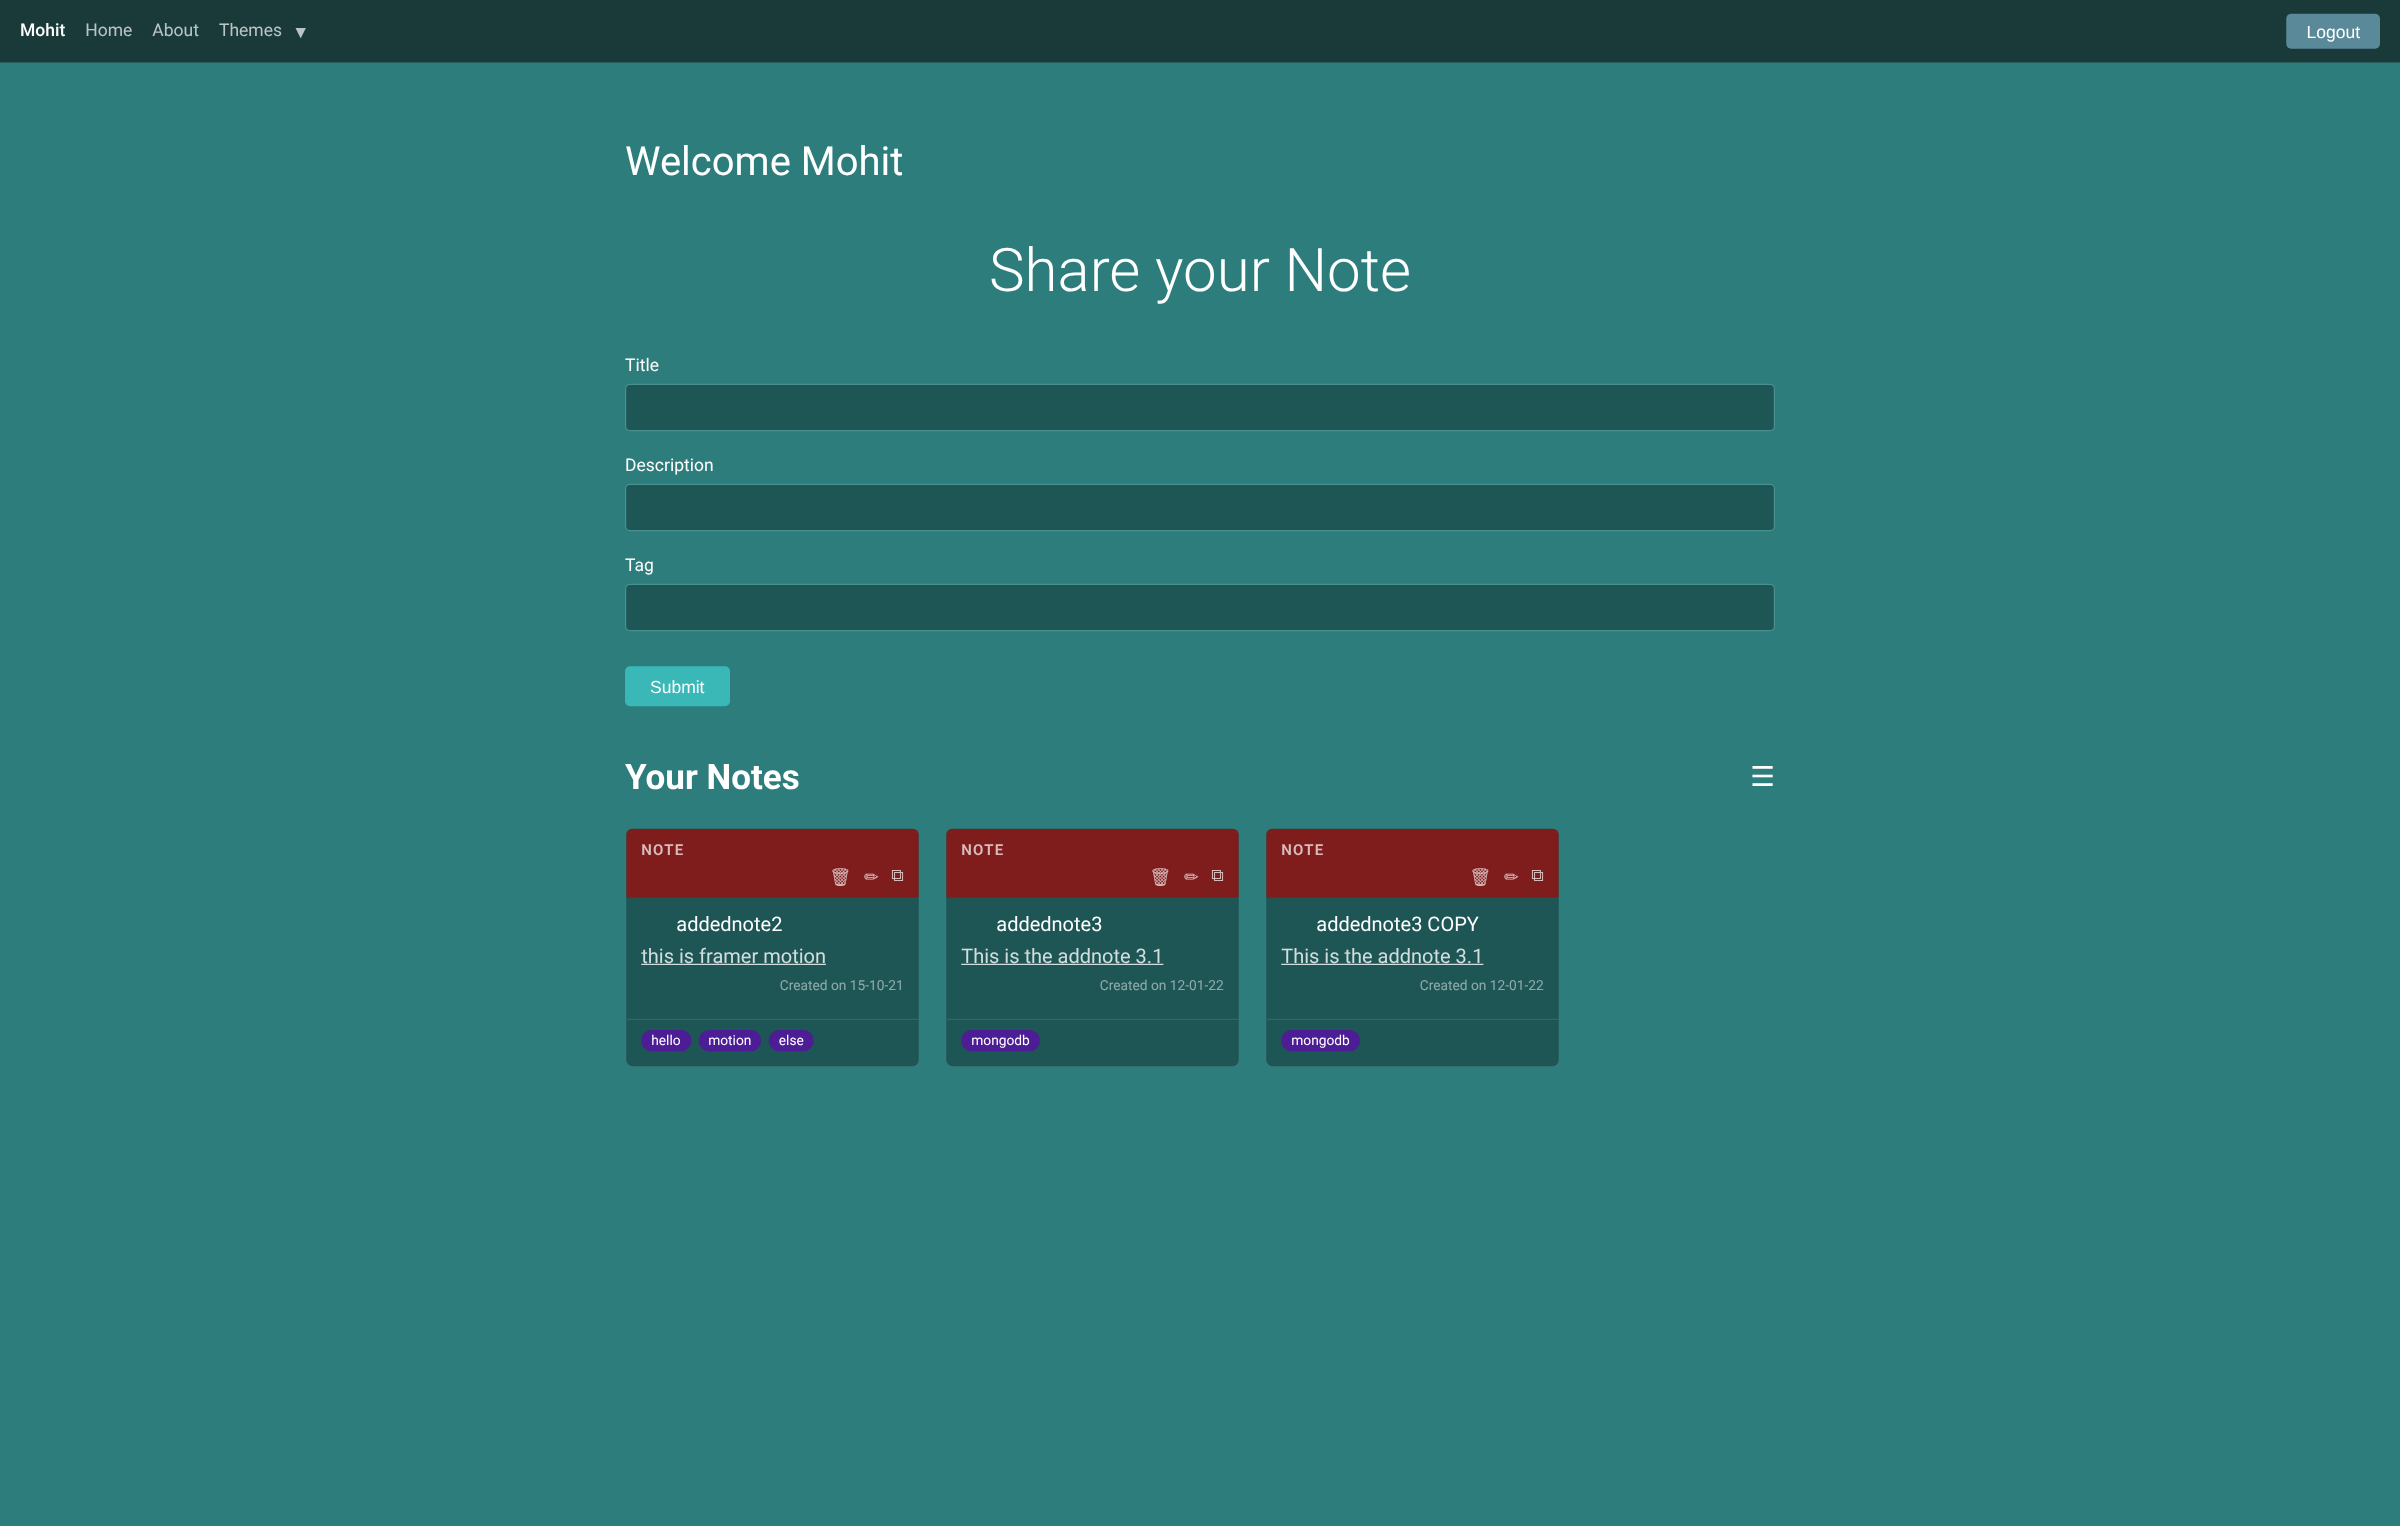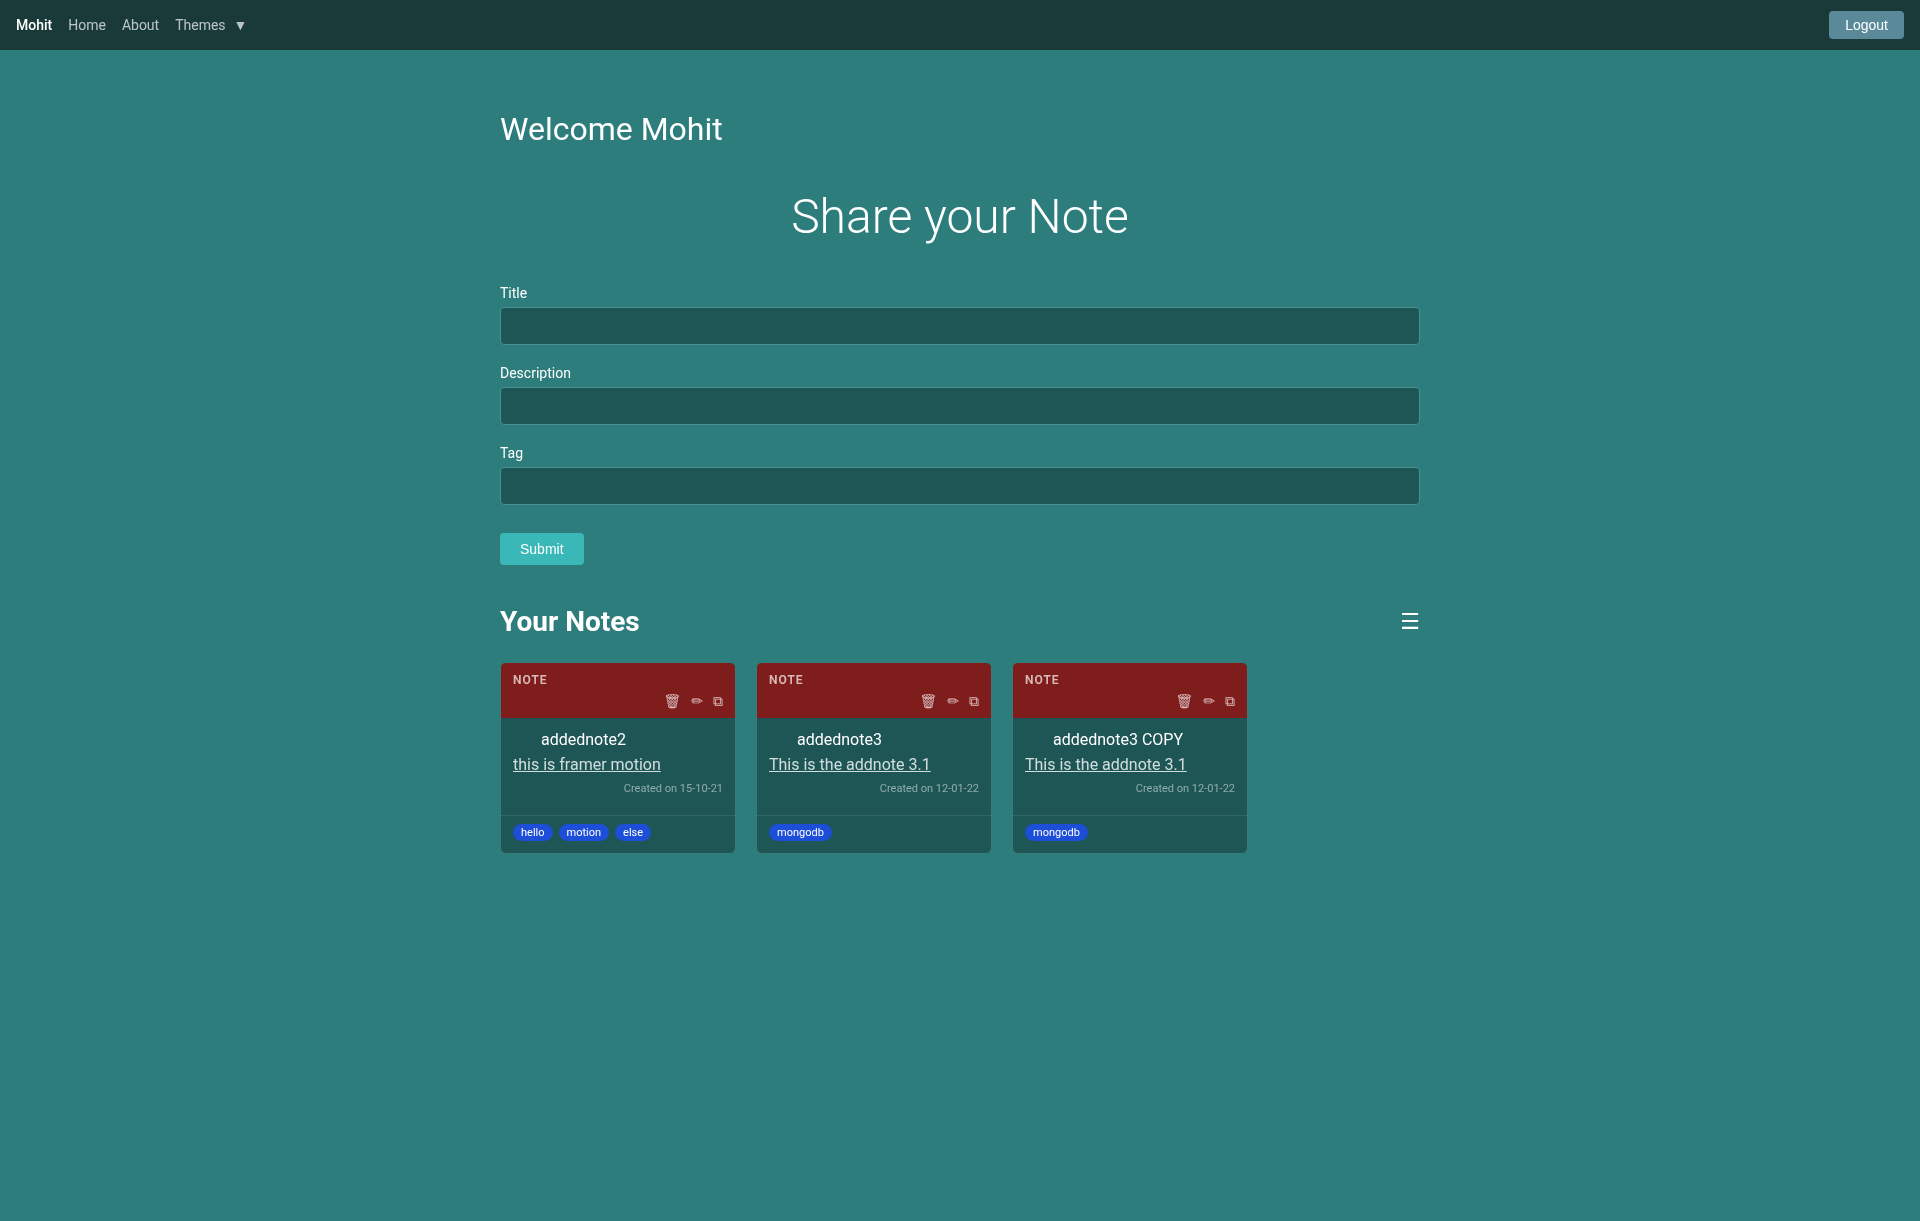--- a/index.html
+++ b/index.html
@@ -225,21 +225,21 @@
 
     .note-tags {
       display: flex;
       flex-wrap: wrap;
       gap: 6px;
       padding: 8px 12px 12px 12px;
       border-top: 1px solid rgba(255,255,255,0.1);
     }
 
     .tag-badge {
-      background-color: #1d4ed8;
+      background-color: #4c1d95;
       color: #fff;
       font-size: 11px;
       padding: 2px 8px;
       border-radius: 10px;
     }
   </style>
 </head>
 <body>
 
 <nav class="navbar">

